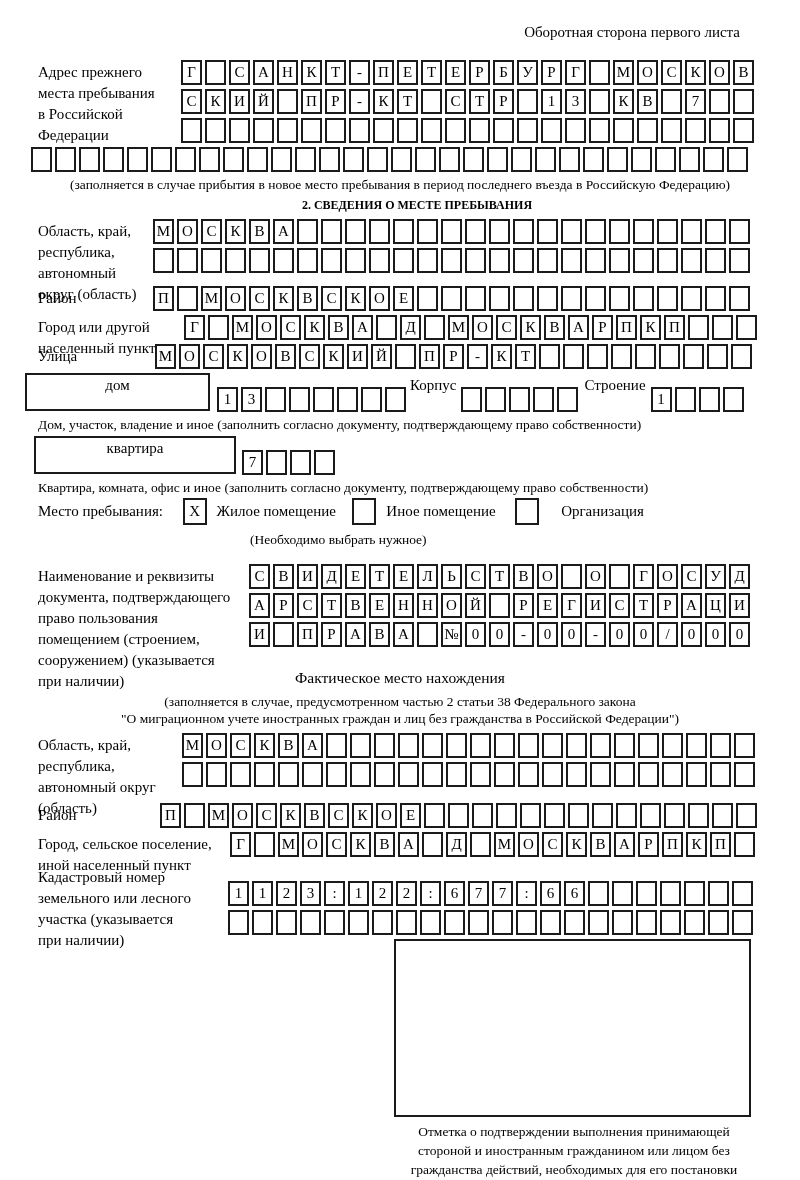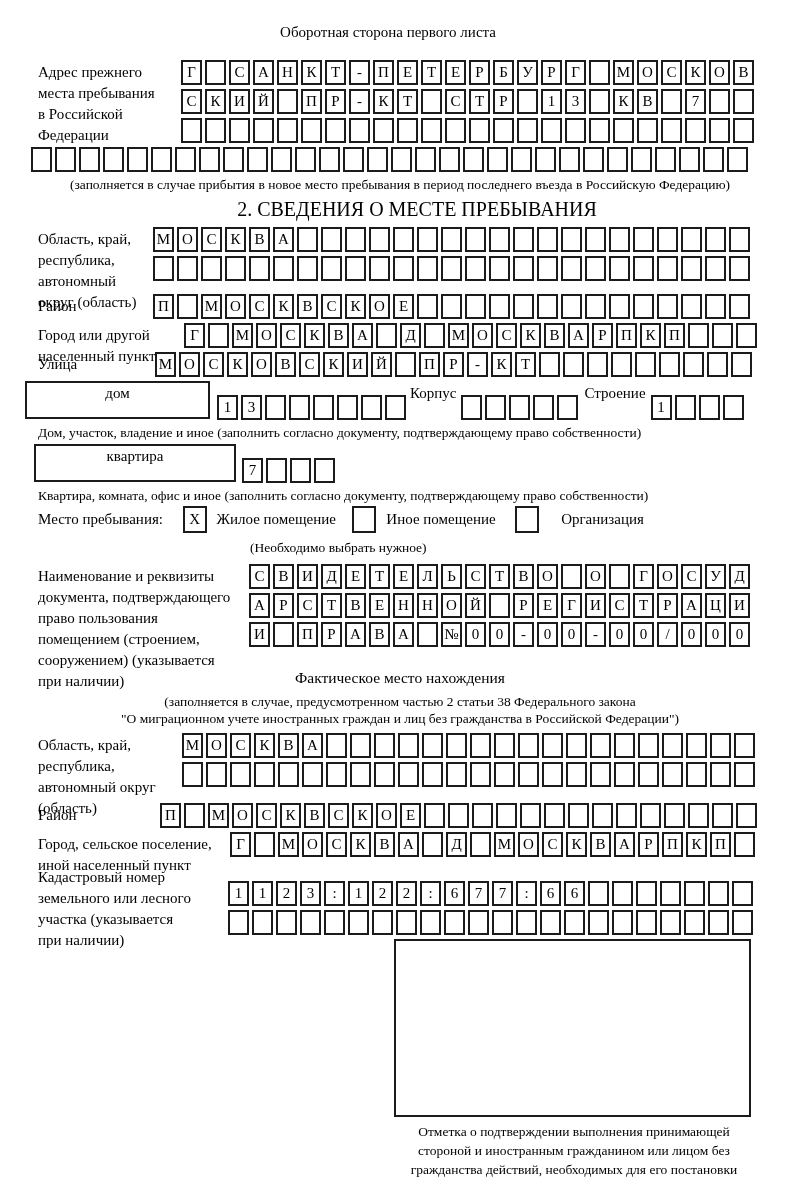--- a/index.html
+++ b/index.html
@@ -1,36 +1,36 @@
 <!DOCTYPE html>
 <html><head>
 <meta charset="utf-8">
 <style>
   * { margin:0; padding:0; box-sizing:border-box; }
   html,body { background:#fff; }
   body { width:800px; height:1180px; font-family:"Liberation Serif","DejaVu Serif",serif; color:#000; }
   .page { position:relative; width:800px; height:1180px; overflow:hidden; background:#fff; }
-  .hdr { margin-top:24px; padding-right:24px; text-align:center; font-size:15px; }
+  .hdr { margin-top:24px; padding-right:60px; text-align:right; font-size:15px; }
   .block-prev { margin-top:19px; }
   .frow { position:relative; margin-bottom:4px; min-height:25px; }
   .flabel { position:absolute; left:38px; top:2px; font-size:15px; line-height:21px; white-space:nowrap; z-index:2; }
   .boxes { white-space:nowrap; font-size:0; }
   .cell { display:inline-block; width:21px; height:25px; border:2px solid #1b1b1b; margin-right:3px;
           text-align:center; font-size:15px; line-height:21px; vertical-align:top; background:#fff; }
   .wide-box { display:inline-block; height:38px; border:2px solid #1b1b1b; text-align:center;
               font-size:15px; line-height:21px; vertical-align:top; background:#fff; }
   .inline-lbl { display:inline-block; font-size:15px; line-height:25px; vertical-align:top; }
   .note { font-size:13.5px; line-height:17px; }
   .center { text-align:center; }
-  .sec-title { margin-top:5px; text-align:center; font-weight:normal; font-size:20px;padding-left:34px; }
+  .sec-title { margin-top:5px; text-align:center; font-weight:bold; font-size:12px;padding-left:34px; }
   .sub-title { text-align:center; font-weight:normal; font-size:15.5px; }
   .ml31{margin-left:31px} .ml153{margin-left:153px} .ml155{margin-left:155px} .ml160{margin-left:160px}
   .ml181{margin-left:181px} .ml182{margin-left:182px} .ml184{margin-left:184px} .ml228{margin-left:228px}
   .ml230{margin-left:230px} .ml249{margin-left:249px}
-  .mt6{margin-top:6px} .mt8{margin-top:8px} .mt13{margin-top:13px} .mt16{margin-top:16px}
+  .mt6{margin-top:6px} .mt8{margin-top:16px} .mt13{margin-top:13px} .mt16{margin-top:16px}
   .mt22{margin-top:22px} .mt24{margin-top:24px}
   .note-left { padding-left:38px; margin:1px 0 3px 0; }
   .stay-row { padding-left:38px; margin-top:5px; height:28px; font-size:15px; white-space:nowrap; }
   .cb { display:inline-block; width:24px; height:27px; border:2px solid #1b1b1b; text-align:center;
         font-size:15px; line-height:23px; vertical-align:middle; margin-top:-3px; background:#fff; }
   .stay-opt { font-size:15px; }
   .choose-note { margin-left:250px; margin-top:2px; }
   .stamp-box { margin-left:394px; margin-top:4px; width:357px; height:178px; border:2px solid #1b1b1b; background:#fff; }
   .stamp-caption { margin-left:356px; margin-top:5px; width:436px; text-align:center; font-size:13.5px; line-height:19px; }
 </style>

